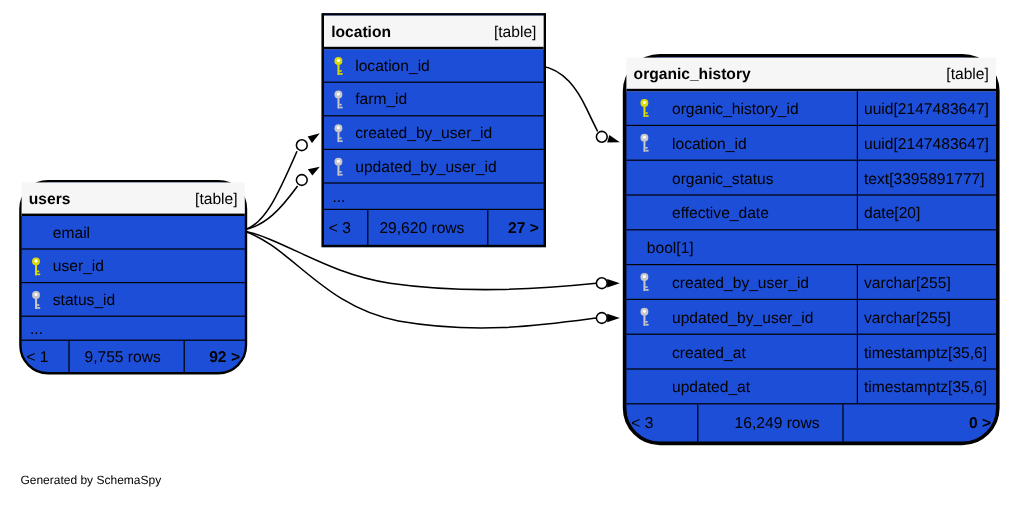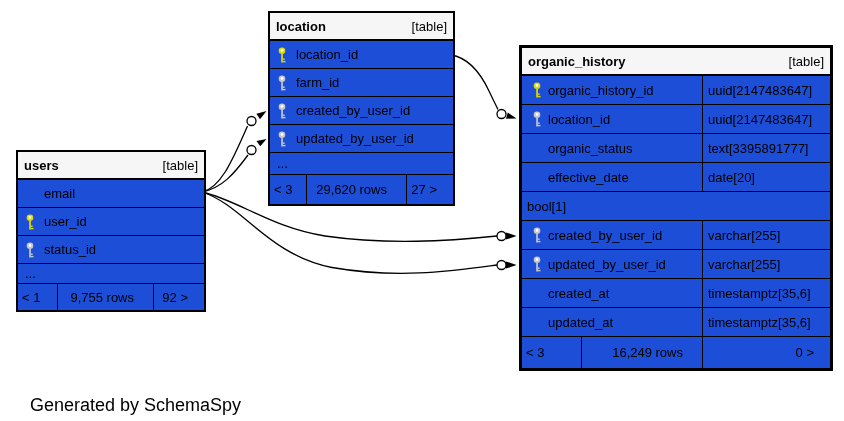--- a/index.html
+++ b/index.html
@@ -2,52 +2,52 @@
 <html><head>
 <meta charset="utf-8">
 <style>
   html,body{margin:0;padding:0;background:#fff;}
   #canvas{position:relative;width:844px;height:421px;background:#ffffff;overflow:hidden;
           font-family:"Liberation Sans",sans-serif;color:#000;}
   #rel-layer{position:absolute;left:0;top:0;z-index:0;}
   .tbl{position:absolute;z-index:1;background:#1d4ed8;border:2px solid #000;
        display:flex;flex-direction:column;font-size:13px;}
   .tbl *{box-sizing:border-box;}
-  .tbl.thick{border-width:3px;}
+  .tbl.thick{border-width:3px;border-radius:31px;}
   .hdr{height:28px;flex:0 0 28px;display:flex;align-items:center;justify-content:space-between;
        padding:0 6px;border-bottom:2px solid #000;background:#f6f6f6;}
   .tname{font-weight:bold;}
   .badge{font-weight:normal;}
   .row{position:relative;height:28px;flex:0 0 28px;display:flex;align-items:center;
        border-bottom:1px solid #000;padding-left:26px;}
-  .orow{height:29px;flex:0 0 29px;padding-left:0;align-items:stretch;}
+  .orow{height:29px;flex:0 0 29px;padding-left:12px;align-items:stretch;}
   .orow .cname{width:181px;flex:0 0 181px;border-right:1px solid #000;
                padding-left:26px;display:flex;align-items:center;}
   .orow .ctype{flex:1;padding-left:5px;display:flex;align-items:center;}
   .key{position:absolute;left:7px;top:50%;transform:translateY(-50%);}
   .orow .key{left:10px;}
   .erow{height:22px;flex:0 0 22px;display:flex;align-items:center;
         border-bottom:1px solid #000;padding-left:7px;}
   .ftr{flex:1;display:flex;align-items:stretch;}
   .ftr>div{display:flex;align-items:center;}
   .f1{padding-left:4px;border-right:1px solid #000;}
   .f2{flex:1;justify-content:flex-end;padding-right:19px;border-right:1px solid #000;}
-  .f3{justify-content:flex-end;padding-right:16px;}
-  #tbl-users{left:16px;top:150px;width:186px;height:158px;}
+  .f3{justify-content:flex-end;padding-right:4px;font-weight:bold;}
+  #tbl-users{left:16px;top:150px;width:186px;height:158px;border-radius:24px;}
   #tbl-users .erow{height:20px;flex:0 0 20px;}
   #tbl-users .f1{width:40px;flex:0 0 40px;}
   #tbl-users .f3{width:50px;flex:0 0 50px;}
   #tbl-location{left:268px;top:11px;width:183px;height:191px;}
   #tbl-location .f1{width:37px;flex:0 0 37px;}
   #tbl-location .f3{width:46px;flex:0 0 46px;}
   #tbl-organic{left:519px;top:45px;width:308px;height:320px;}
   #tbl-organic .f1{width:60px;flex:0 0 60px;}
   #tbl-organic .f2{flex:0 0 121px;width:121px;}
   #tbl-organic .f3{flex:1;}
-  #credit{position:absolute;left:30px;top:395px;font-size:18px;z-index:1;}
+  #credit{position:absolute;left:17px;top:395px;font-size:10px;z-index:1;}
   .relpath{fill:none;stroke:#000;stroke-width:1.3px;}
   .relcircle{fill:#fff;stroke:#000;stroke-width:1.3px;}
   .relarrow{fill:#000;stroke:none;}
 </style>
 </head>
 <body>
 
 <div id="canvas">
 
   <svg id="rel-layer" width="844" height="421">

